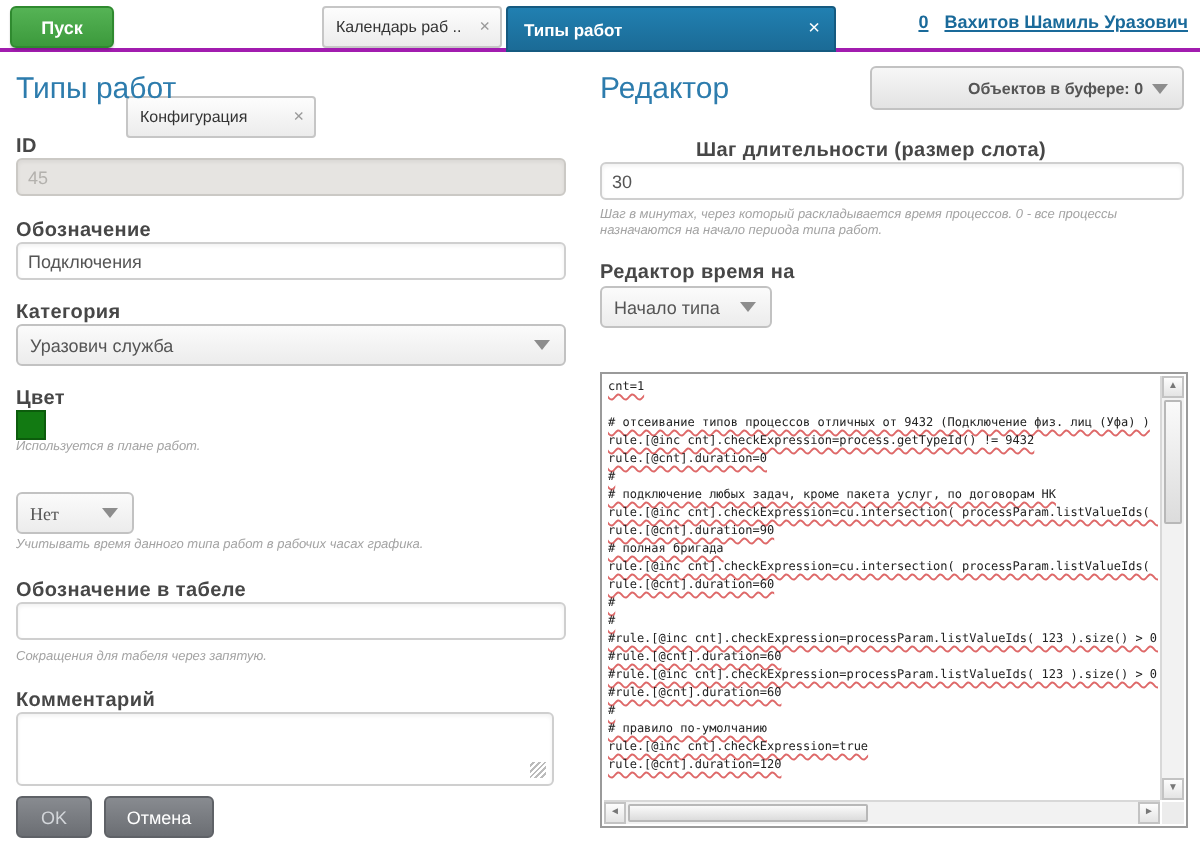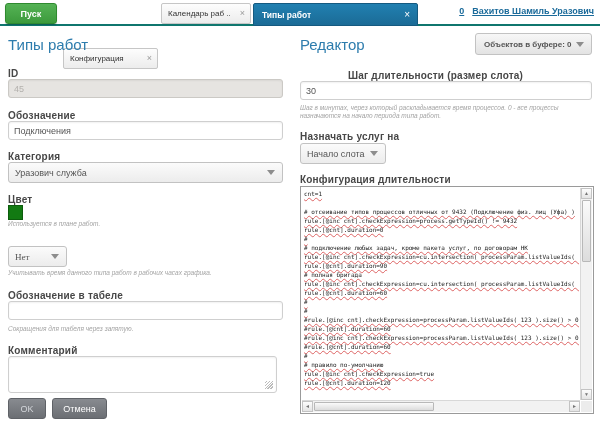--- a/index.html
+++ b/index.html
@@ -1,19 +1,19 @@
 <!DOCTYPE html>
 <html><head>
 <meta charset="utf-8">
 <style>
   html,body{margin:0;padding:0;background:#fff;}
   #app{position:relative;width:600px;height:426px;background:#fff;font-family:"Liberation Sans",sans-serif;overflow:hidden;}
 
   
-  .topbar{position:absolute;left:0;top:0;width:600px;height:24px;background:#fff;border-bottom:2px solid #0f766e;}
+  .topbar{position:absolute;left:0;top:0;width:600px;height:24px;background:#fff;border-bottom:2px solid #a21caf;}
   .btn-start{position:absolute;left:5px;top:3px;width:50px;height:19px;border:1px solid #2f8a2f;border-radius:3px;
     background:linear-gradient(#55b355,#3c9a3c);color:#fff;font-size:9px;font-weight:bold;
     display:flex;align-items:center;justify-content:center;box-shadow:0 1px 1px rgba(0,0,0,.2);cursor:pointer;}
   .tab{position:absolute;top:3px;height:19px;border:1px solid #c6c6c6;border-radius:2px;
     background:linear-gradient(#fdfdfd,#ececec);display:flex;align-items:center;font-size:8px;color:#333;cursor:pointer;}
   .tab .lbl{padding:0 6px;white-space:nowrap;overflow:hidden;}
   .tab .x{margin:0 5px 0 auto;color:#9a9a9a;font-size:9px;line-height:9px;cursor:pointer;}
   .tab1{left:63px;width:93px;margin-top:45px;}
   .tab2{left:161px;width:88px;}
   .tab-active{position:absolute;left:253px;top:3px;width:163px;height:21px;background:linear-gradient(#2180b1,#1b6b96);
@@ -23,21 +23,21 @@
   .userlinks{position:absolute;right:6px;top:6px;font-size:9px;font-weight:bold;color:#1a6a9a;}
   .userlinks a{color:#1a6a9a;text-decoration:underline;cursor:pointer;}
   .userlinks .num{margin-right:8px;}
 
   
   .h1{position:absolute;font-size:15px;color:#2d7cad;}
   .h1-left{left:8px;top:36px;}
   .h1-right{left:300px;top:36px;}
 
   .btn-buffer{position:absolute;right:8px;top:33px;width:115px;height:20px;border:1px solid #c2c2c2;border-radius:3px;
-    background:linear-gradient(#f7f7f7,#e3e3e3);display:flex;align-items:center;cursor:pointer;}
+    background:linear-gradient(#f7f7f7,#e3e3e3);display:flex;align-items:center;cursor:pointer;padding-left:40px;}
   .btn-buffer .lbl{font-size:8px;font-weight:bold;color:#555;padding-left:8px;}
   .btn-buffer .caret{margin:0 7px 0 auto;}
 
   
   .label{position:absolute;font-size:10px;font-weight:bold;color:#474747;letter-spacing:.2px;}
   .hint{position:absolute;font-size:6.5px;font-style:italic;color:#a3a3a3;line-height:8px;}
   .tfield{position:absolute;height:17px;border:1px solid #cfcfcf;border-radius:3px;background:#fff;
     font-family:"Liberation Sans",sans-serif;font-size:9px;color:#555;padding:0 5px;box-shadow:inset 0 1px 2px rgba(0,0,0,.06);}
   .tfield:disabled,.tfield.disabled{background:#e6e4e1;color:#b3b1ad;border-color:#cbc9c5;}
   .selectbox{position:absolute;height:19px;border:1px solid #c2c2c2;border-radius:3px;
@@ -133,27 +133,26 @@
   <textarea class="tarea" style="left: 8px; top: 356px; width: 263px; height: 31px;"></textarea>
   <div class="grip" style="left:265px;top:381px;"></div>
 
   <div class="btn-gray btn-ok">OK</div>
   <div class="btn-gray btn-cancel">Отмена</div>
 
   <div class="label" style="left:300px;top:70px;padding-left:48px;">Шаг длительности (размер слота)</div>
   <input class="tfield" style="left: 300px; top: 81px; width: 280px;" value="30">
   <div class="hint" style="left:300px;top:104px;width:288px;">Шаг в минутах, через который раскладывается время процессов. 0 - все процессы назначаются на начало периода типа работ.</div>
 
-  <div class="label" style="left:300px;top:131px;">Назначать услуг на</div>
+  <div class="label" style="left:300px;top:131px;">Редактор время на</div>
   <div class="selectbox" style="left:300px;top:143px;width:84px;">
-    <span class="val">Начало слота</span>
+    <span class="val">Начало типа</span>
     <span class="caret"></span>
   </div>
 
-  <div class="label" style="left:300px;top:174px;">Конфигурация длительности</div>
 
   <div class="code-box">
     <pre class="code-pre">cnt=1
 
 # отсеивание типов процессов отличных от 9432 (Подключение физ. лиц (Уфа) )
 rule.[@inc cnt].checkExpression=process.getTypeId() != 9432
 rule.[@cnt].duration=0
 #
 # подключение любых задач, кроме пакета услуг, по договорам НК
 rule.[@inc cnt].checkExpression=cu.intersection( processParam.listValueIds( 123 )

